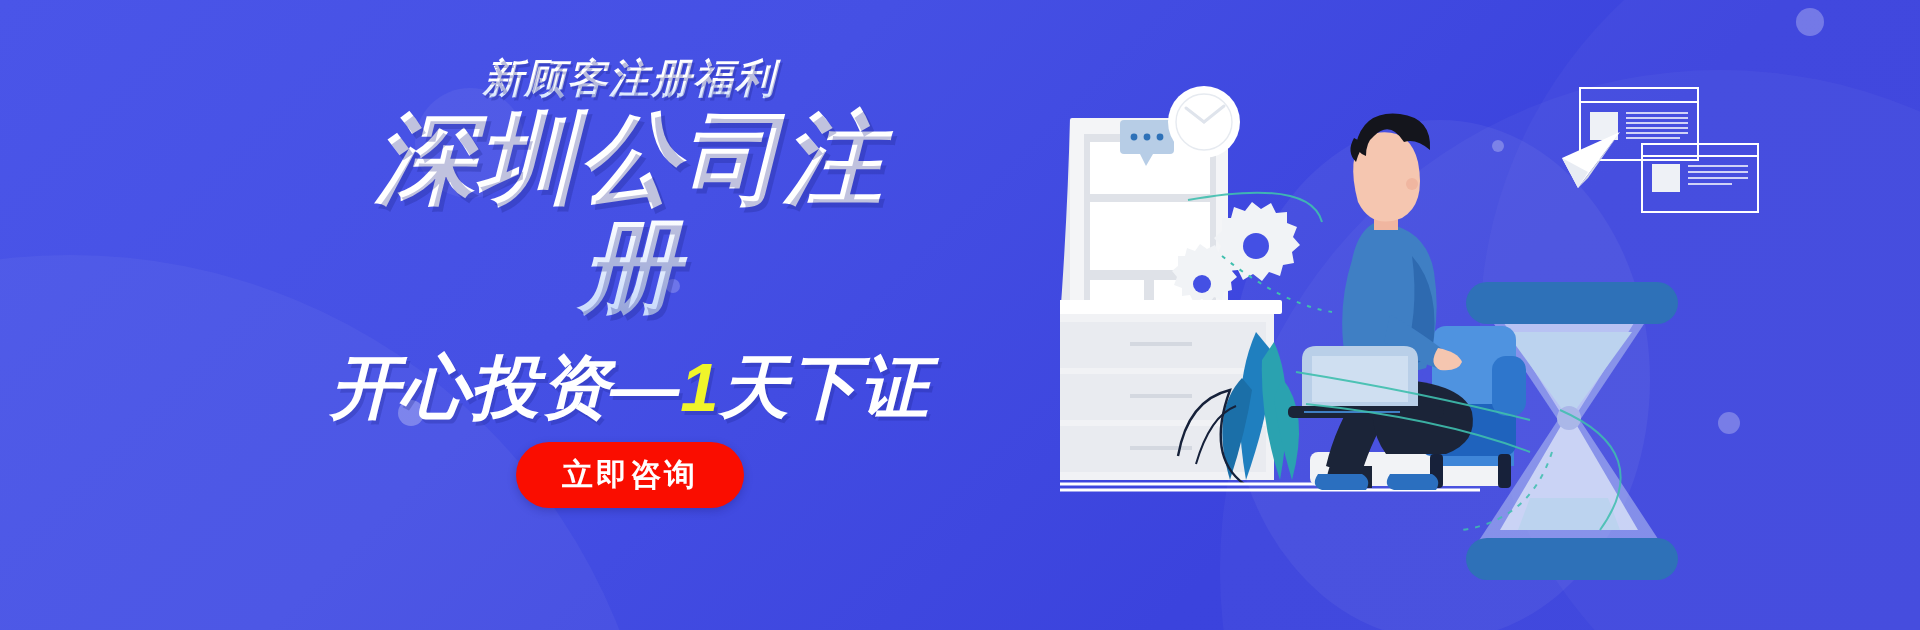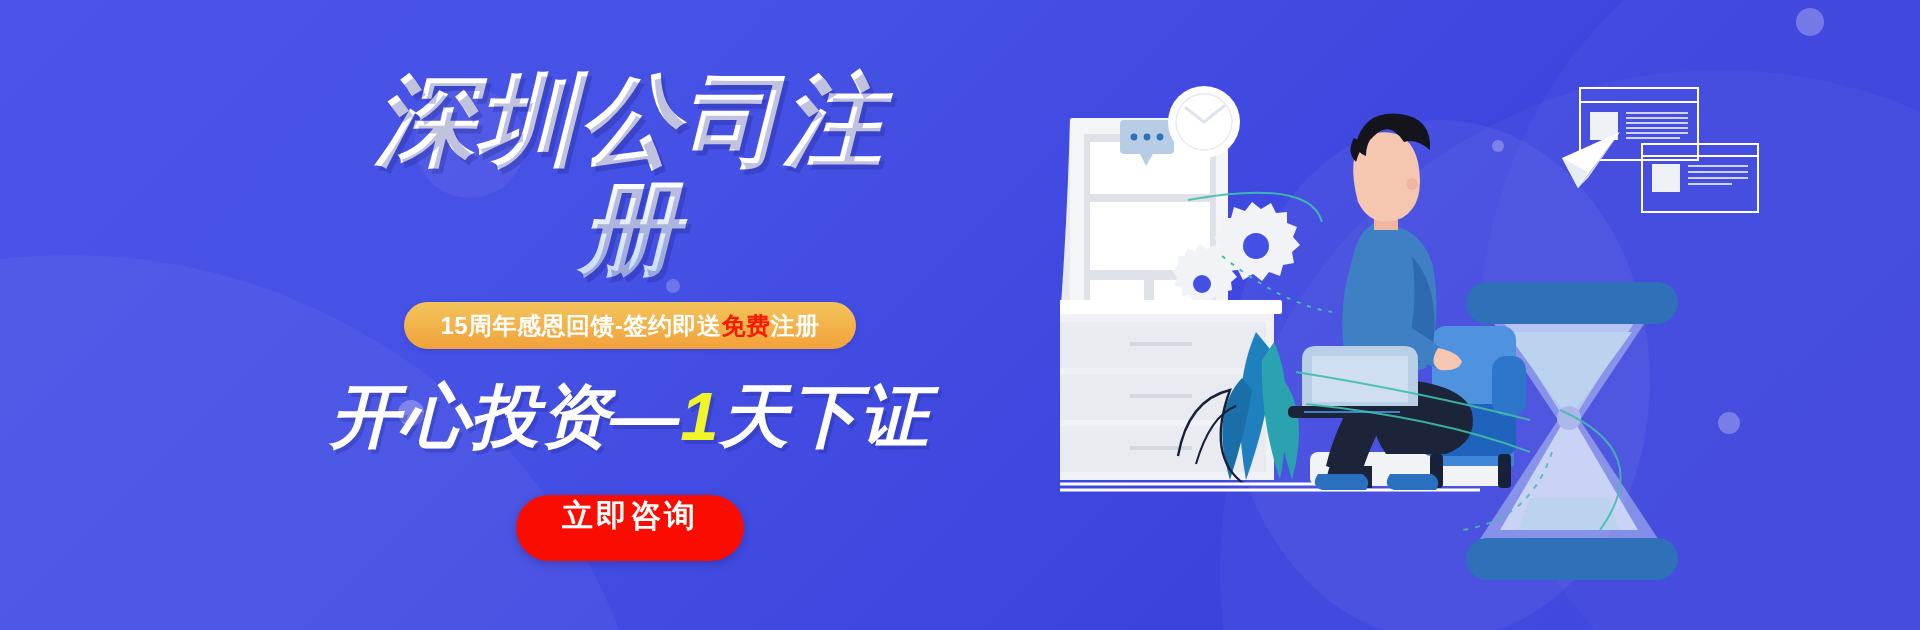--- a/index.html
+++ b/index.html
@@ -72,21 +72,21 @@
     font-style:italic;
     color:#ffffff;
     background:linear-gradient(180deg,#ffffff 55%, #cfe0ff 100%);
     -webkit-background-clip:text;
     background-clip:text;
     -webkit-text-fill-color:transparent;
     text-shadow:2px 3px 0 rgba(30,38,140,.30);
     line-height:1.1;
   }
   .headline{
-    margin-top:10px;
+    margin-top:4px;
     font-size:100px;
     font-weight:bold;
     font-style:italic;
     letter-spacing:2px;
     line-height:1.08;
     background:linear-gradient(180deg,#ffffff 50%, #c5d8fb 100%);
     -webkit-background-clip:text;
     background-clip:text;
     -webkit-text-fill-color:transparent;
     text-shadow:4px 5px 0 rgba(28,36,138,.28);
@@ -117,26 +117,27 @@
     font-weight:bold;
     font-style:italic;
     letter-spacing:1px;
     color:#ffffff;
     white-space:nowrap;
     text-shadow:3px 4px 0 rgba(28,36,138,.26);
   }
   .subline .num{ color:#f0f52a; }
 
   .cta{
-    margin:32px auto 0;
+    margin:8px auto 0;
     width:228px;
     height:66px;
     border-radius:33px;
     background:#fa0d00;
     display:flex;
+    align-items:center;
     justify-content:center;
     cursor:pointer;
     box-shadow:0 3px 8px rgba(20,14,90,.25);
   }
   .cta-text{
     font-size:31px;
     font-weight:bold;
     color:#ffffff;
     letter-spacing:3px;
   }
@@ -161,26 +162,24 @@
   <div class="bg-ellipse-soft"></div>
   <div class="title-circle"></div>
   <div class="dot dot-a"></div>
   <div class="dot dot-b"></div>
   <div class="dot dot-c"></div>
   <div class="dot dot-d"></div>
   <div class="dot dot-e"></div>
 
   <div class="copy">
 
+    <div class="eyebrow">新顾客注册福利</div>
 
     <div class="headline">深圳公司注册</div>
 
-    <div class="pill">
-      <div class="pill-text"><span>15周年感恩回馈-签约即送</span><span class="hl">免费</span><span>注册</span></div>
-    </div>
 
     <div class="subline"><span>开心投资—</span><span class="num">1</span><span>天下证</span></div>
 
     <div class="cta">
       <span class="cta-text">立即咨询</span>
     </div>
   </div>
 
   <div class="illustration">
     <svg viewBox="0 0 860 520" xmlns="http://www.w3.org/2000/svg">

